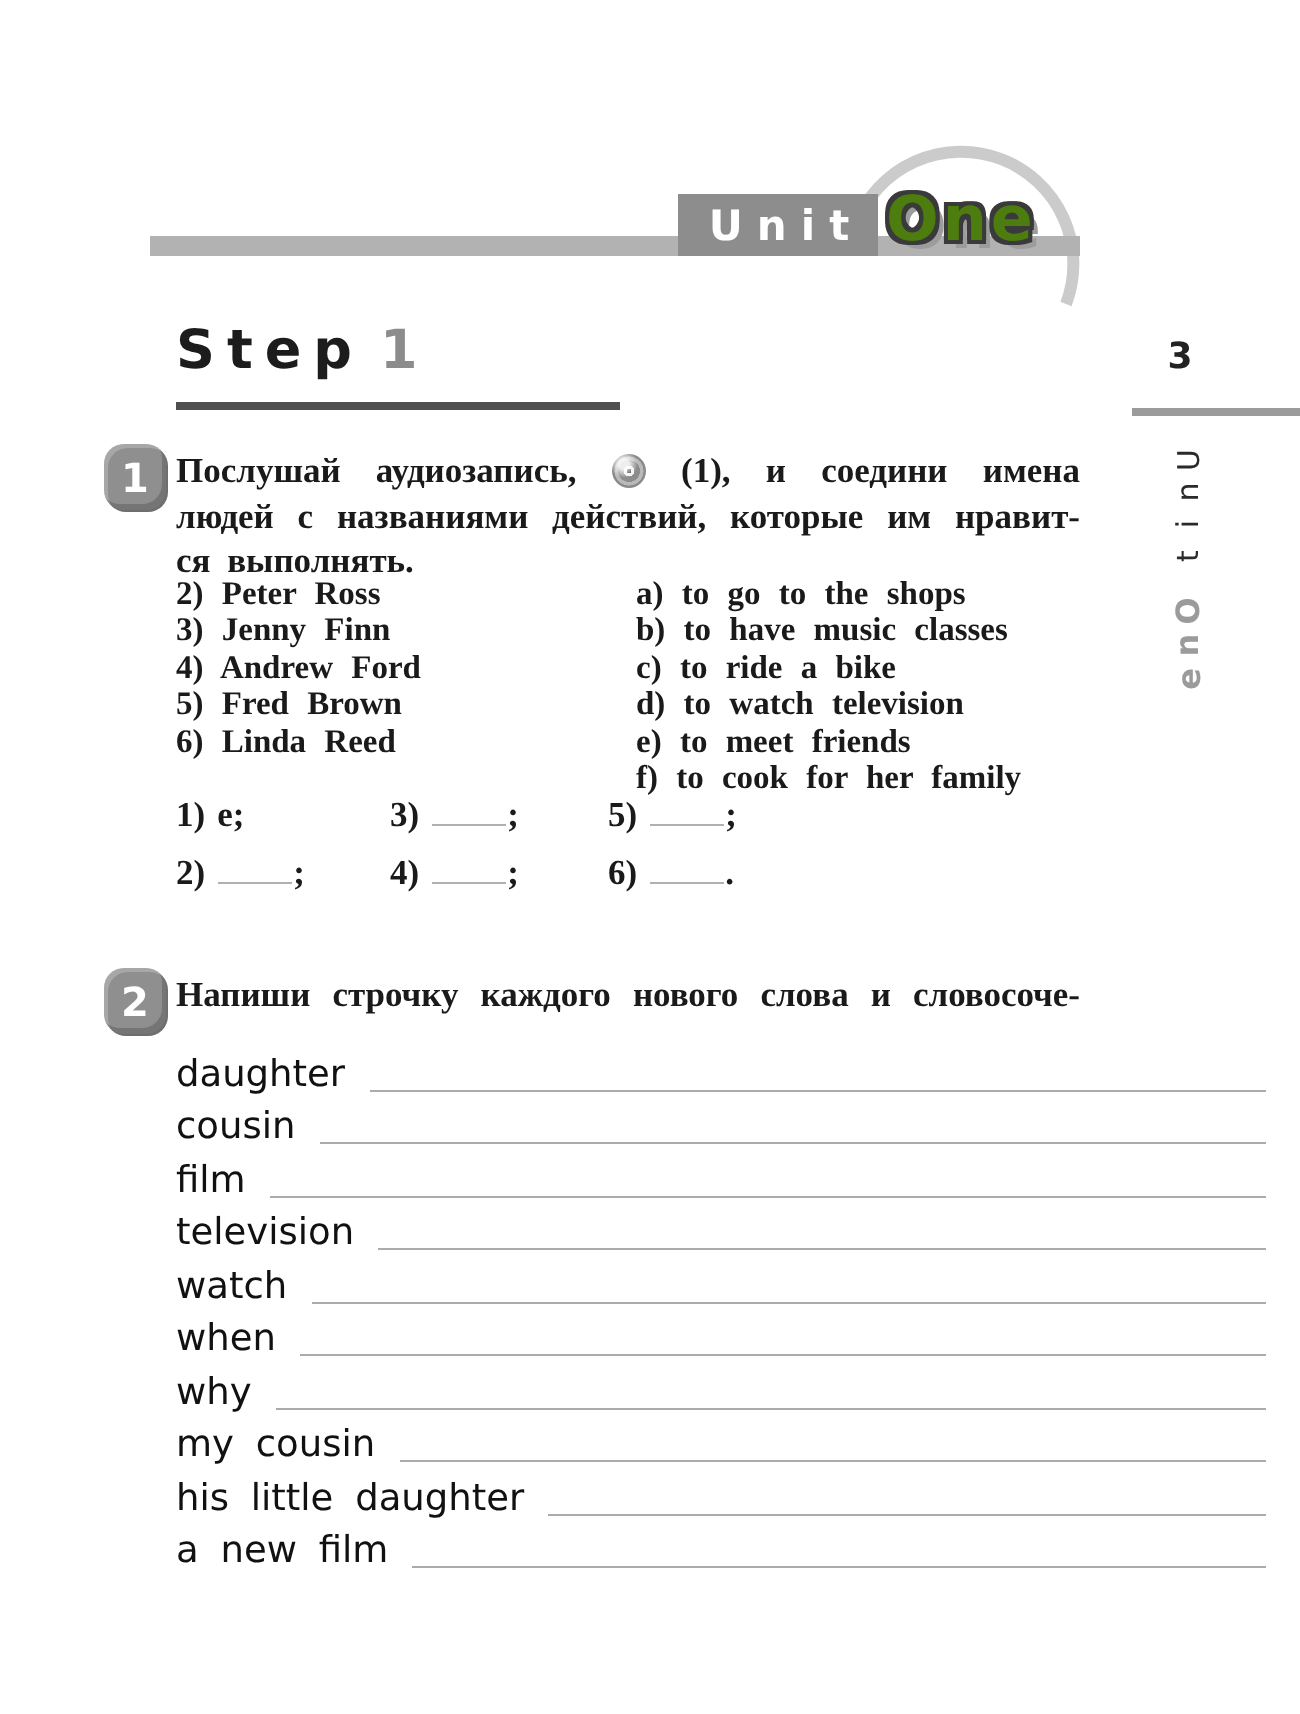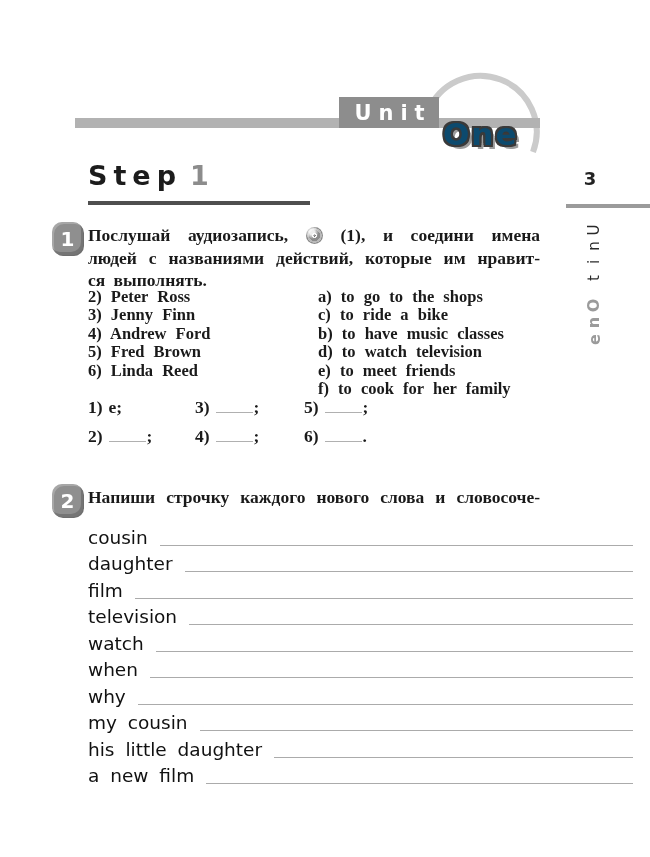--- a/index.html
+++ b/index.html
@@ -12,25 +12,24 @@
   .arc-svg{position:absolute;left:0;top:0;width:650px;height:210px;}
   .hbar{position:absolute;left:75px;top:118px;width:465px;height:10px;background:#b2b2b2;}
   .unit-box{
     position:absolute;left:339px;top:97px;width:100px;height:31px;background:#8d8d8d;
     display:flex;align-items:center;justify-content:center;box-sizing:border-box;
     font-family:"DejaVu Sans",sans-serif;font-weight:bold;color:#fff;
     font-size:21px;letter-spacing:7px;padding-left:8px;
   }
   .one-text{
     position:absolute;left:443px;top:92px;
-    font-family:"DejaVu Sans",sans-serif;font-weight:bold;font-size:31px;color:#0c4a6e;letter-spacing:2px;
+    font-family:"DejaVu Sans",sans-serif;font-weight:bold;font-size:31px;color:#4d7c0f;letter-spacing:2px;
     text-shadow:-2px -2px 0 #3a3a3a,2px -2px 0 #3a3a3a,-2px 2px 0 #3a3a3a,2px 2px 0 #3a3a3a,
                 -2px 0 0 #3a3a3a,2px 0 0 #3a3a3a,0 -2px 0 #3a3a3a,0 2px 0 #3a3a3a,
                 4px 4px 0 #9c9c9c;
-    margin-top:24px;
   }
 
   
   .step{position:absolute;left:88px;top:160px;font-family:"DejaVu Sans",sans-serif;
         font-weight:bold;font-size:27px;letter-spacing:6px;color:#1c1c1c;white-space:nowrap;}
   .step-num{color:#8c8c8c;margin-left:8px;}
   .step-rule{position:absolute;left:88px;top:201px;width:222px;height:4px;background:#4f4f4f;}
 
   
   .pagenum{position:absolute;left:578px;top:168px;width:24px;text-align:center;
@@ -137,22 +136,22 @@
   <div class="match">
     <div class="match-col match-left">
       <div>2) Peter Ross</div>
       <div>3) Jenny Finn</div>
       <div>4) Andrew Ford</div>
       <div>5) Fred Brown</div>
       <div>6) Linda Reed</div>
     </div>
     <div class="match-col match-right">
       <div>a) to go to the shops</div>
+      <div>b) to have music classes</div>
       <div>c) to ride a bike</div>
-      <div>b) to have music classes</div>
       <div>d) to watch television</div>
       <div>e) to meet friends</div>
       <div>f) to cook for her family</div>
     </div>
   </div>
 
   <div class="answers">
     <div class="ans-cell">
       <span>1)</span><span class="ans-val">e</span><span>;</span>
     </div>
@@ -173,28 +172,28 @@
     </div>
   </div>
 
   <div class="badge badge2">2</div>
   <div class="ex-text ex2">
     <div class="jline">Напиши строчку каждого нового слова и словосоче-</div>
   </div>
 
   <div class="words">
     <div class="word-row">
+      <span class="word-label">daughter</span>
+      <span class="write-line"></span>
+    </div>
+    <div class="word-row">
       <span class="word-label">cousin</span>
       <span class="write-line"></span>
     </div>
     <div class="word-row">
-      <span class="word-label">daughter</span>
-      <span class="write-line"></span>
-    </div>
-    <div class="word-row">
       <span class="word-label">film</span>
       <span class="write-line"></span>
     </div>
     <div class="word-row">
       <span class="word-label">television</span>
       <span class="write-line"></span>
     </div>
     <div class="word-row">
       <span class="word-label">watch</span>
       <span class="write-line"></span>

